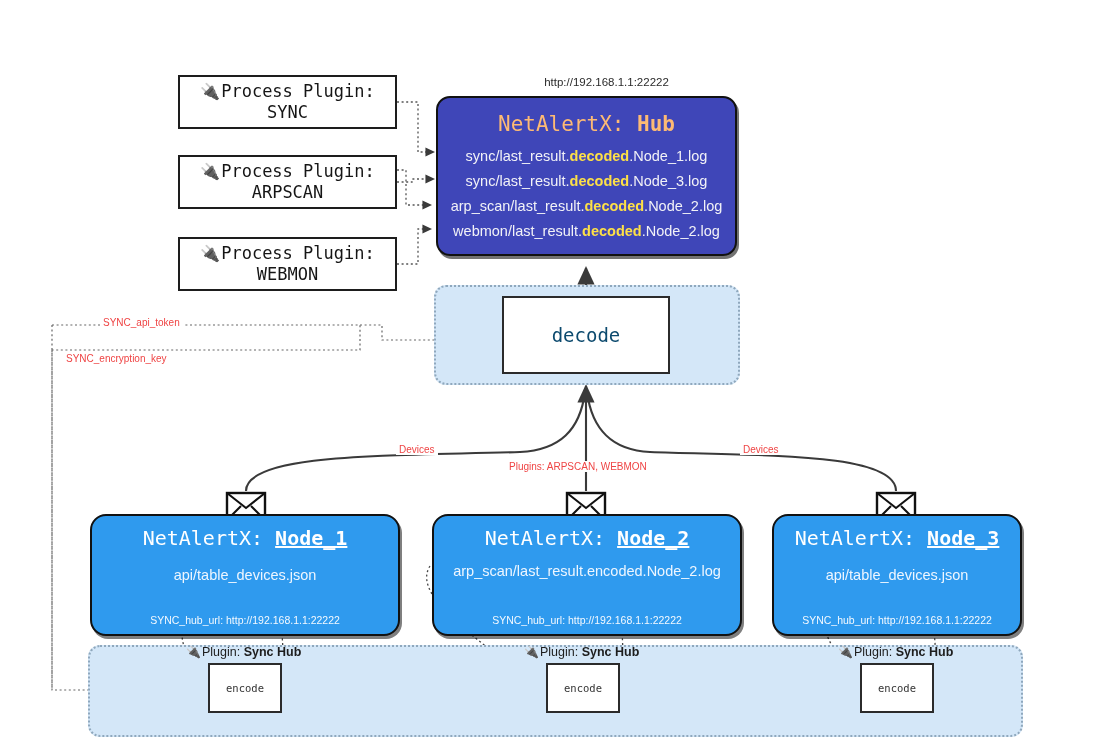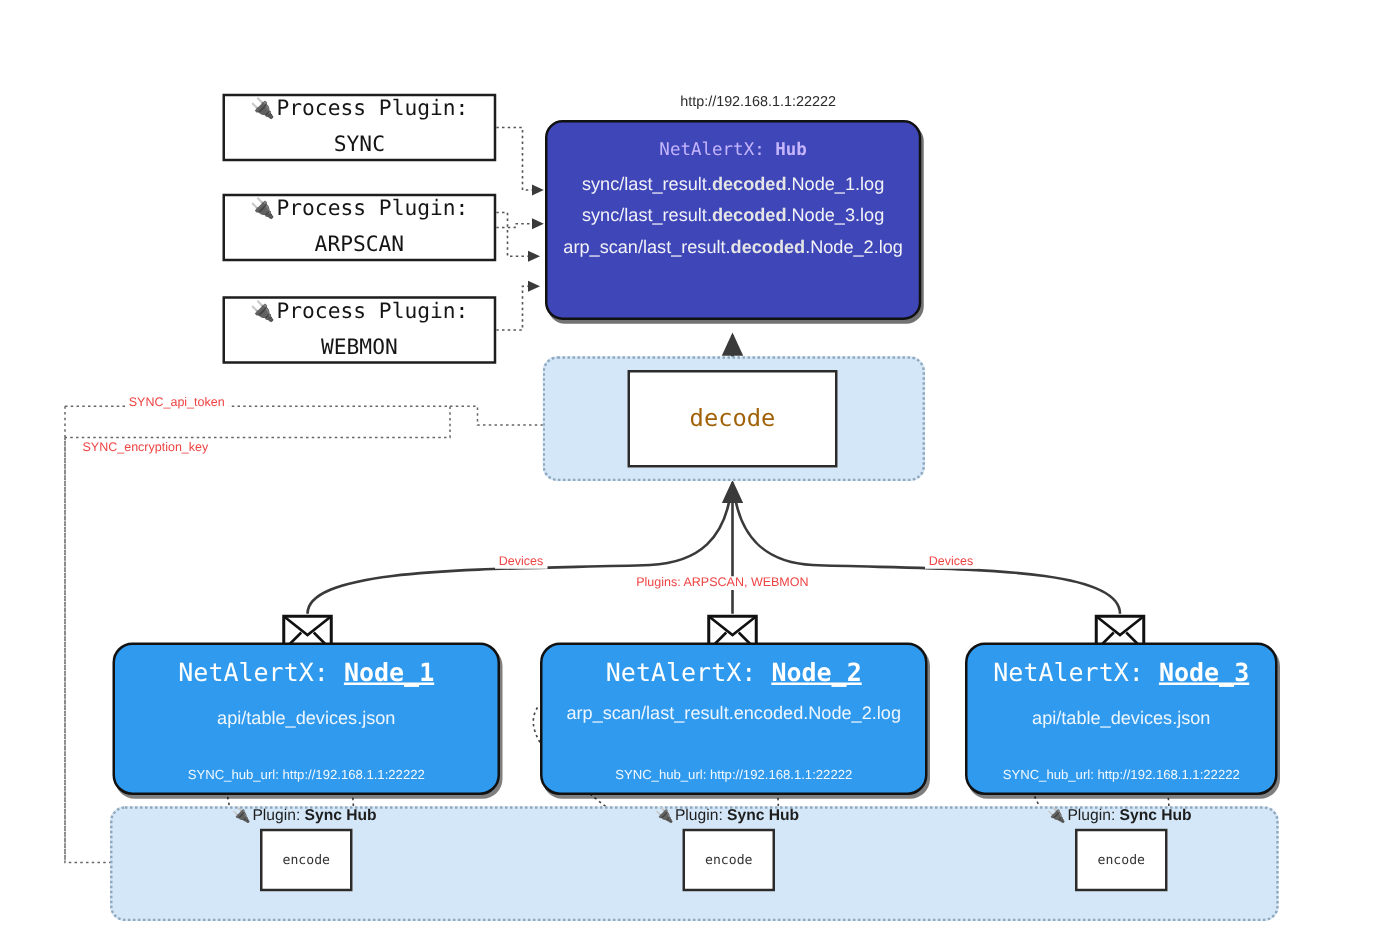--- a/index.html
+++ b/index.html
@@ -18,61 +18,61 @@
   }
   .title .plug{font-size:25px;margin-right:5px;vertical-align:-2px;}
   .title .strong{font-weight:bold;}
 
   
   .proc{
     position:absolute;width:219px;height:54px;background:#ffffff;
     border:2px solid #1d1d1d;box-sizing:border-box;
     font-family:"DejaVu Sans Mono","Liberation Mono",monospace;
     font-size:17px;color:#151515;line-height:1.22;
-    display:flex;flex-direction:column;align-items:center;justify-content:space-between;
+    display:flex;flex-direction:column;align-items:center;justify-content:center;
   }
   .proc .l1{white-space:nowrap;}
   .proc .l1 .plug{font-family:"DejaVu Sans",sans-serif;font-size:16px;margin-right:1px;}
   .proc .l2{white-space:nowrap;}
 
   
   .hub{
     position:absolute;left:436px;top:96px;width:301px;height:160px;
     background:#3f46b8;border:2px solid #111;border-radius:14px;box-sizing:border-box;
     box-shadow:2px 3px 0 rgba(0,0,0,.55);
   }
   .hub .hub-title{
     font-family:"DejaVu Sans Mono","Liberation Mono",monospace;
-    color:#c4b5fd;font-size:14px;text-align:center;margin-top:14px;white-space:nowrap;
+    color:#fdba74;font-size:21px;text-align:center;margin-top:14px;white-space:nowrap;
   }
   .hub .hub-title b{font-weight:bold;}
   .hub .rows{margin-top:8px;}
   .hub .row{
     color:#f2f2f7;font-size:14.5px;text-align:center;line-height:1.72;white-space:nowrap;
   }
-  .hub .row b{font-weight:bold;color:#e5e5e5;}
+  .hub .row b{font-weight:bold;color:#fde047;}
   .hub-url{
     position:absolute;left:456px;top:76px;width:301px;text-align:center;
     font-size:11.5px;color:#2b2b2b;
   }
 
   
   .pan{
     position:absolute;background:#d4e7f8;border:2px dotted #8fa8bd;
     border-radius:12px;box-sizing:border-box;
   }
   .pan-decode{left:434px;top:285px;width:306px;height:100px;}
   .pan-encode{left:88px;top:645px;width:935px;height:92px;}
 
   
   .decode{
     position:absolute;left:502px;top:296px;width:168px;height:78px;
     background:#fff;border:2px solid #2b2b2b;box-sizing:border-box;
     display:flex;align-items:center;justify-content:center;
-    font-family:"DejaVu Sans Mono","Liberation Mono",monospace;font-size:19px;color:#a16207;
+    font-family:"DejaVu Sans Mono","Liberation Mono",monospace;font-size:19px;color:#0c4a6e;
   }
   .encode{
     position:absolute;top:663px;width:74px;height:50px;
     background:#fff;border:2px solid #2b2b2b;box-sizing:border-box;
     display:flex;align-items:center;justify-content:center;
     font-family:"DejaVu Sans Mono","Liberation Mono",monospace;font-size:10.5px;color:#333;
   }
   .enc-lbl{
     position:absolute;top:645px;font-size:12.5px;color:#1d1d1d;white-space:nowrap;
   }
@@ -178,20 +178,21 @@
 
   <div class="hub-url">http://192.168.1.1:22222</div>
   <div class="hub">
     <div class="hub-title">
       <span>NetAlertX:</span> <b>Hub</b>
     </div>
     <div class="rows">
       <div class="row"><span>sync/last_result.</span><b>decoded</b><span>.Node_1.log</span></div>
       <div class="row"><span>sync/last_result.</span><b>decoded</b><span>.Node_3.log</span></div>
       <div class="row"><span>arp_scan/last_result.</span><b>decoded</b><span>.Node_2.log</span></div>
+      <div class="row"><span>webmon/last_result.</span><b>decoded</b><span>.Node_2.log</span></div>
     </div>
   </div>
 
   <div class="pan pan-decode"></div>
   <div class="decode">decode</div>
 
   <div class="elbl" style="left:100px;top:317px;">SYNC_api_token</div>
   <div class="elbl" style="left:63px;top:353px;">SYNC_encryption_key</div>
 
   <div class="elbl" style="left:396px;top:444px;">Devices</div>

